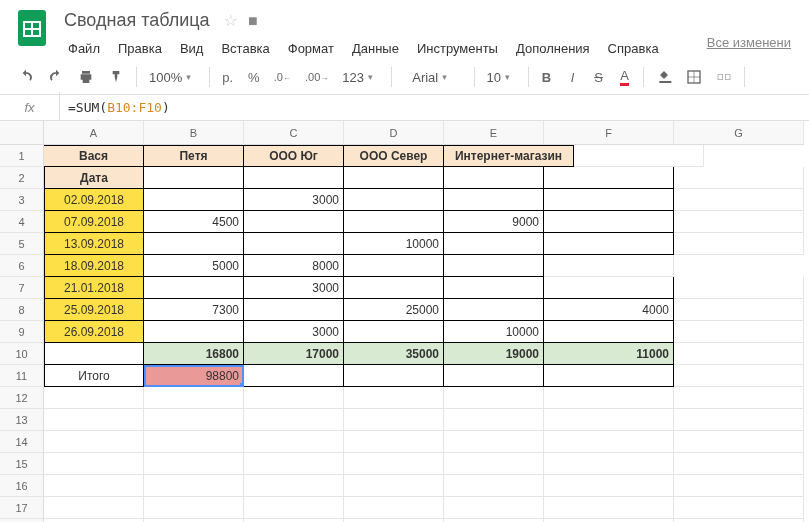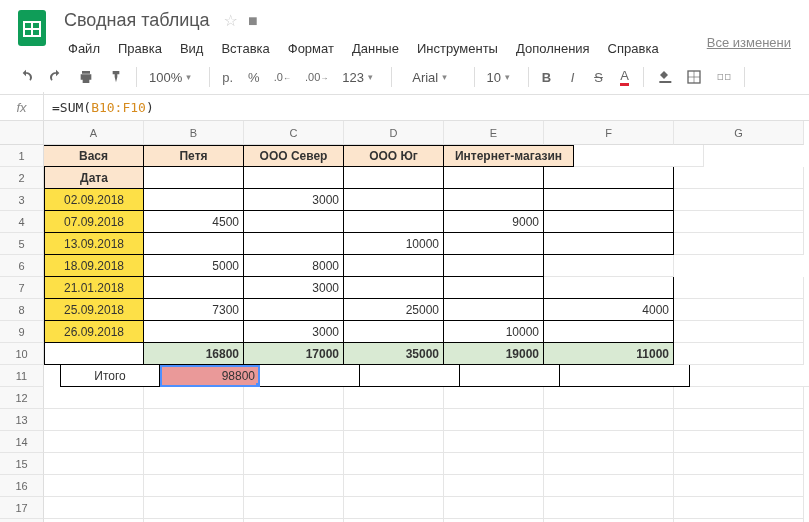--- a/index.html
+++ b/index.html
@@ -14,21 +14,21 @@
 .folder { color: #888; font-size: 16px; cursor: pointer; }
 .menus { display: flex; gap: 2px; margin-top: 4px; }
 .menu-item { padding: 4px 8px; font-size: 13px; color: #333; cursor: pointer; border-radius: 2px; }
 .changes-link { color: #888; font-size: 13px; padding: 6px; text-decoration: underline; align-self: flex-end; margin-bottom: 4px; }
 .toolbar { display: flex; align-items: center; padding: 4px 12px; border-bottom: 1px solid #e0e0e0; gap: 2px; }
 .tb-btn { padding: 4px 6px; color: #666; cursor: pointer; display: flex; align-items: center; justify-content: center; min-width: 24px; height: 26px; border-radius: 2px; font-size: 13px; }
 .tb-sep { width: 1px; height: 20px; background: #ddd; margin: 0 4px; }
 .tb-select { padding: 2px 12px 2px 6px; color: #555; position: relative; cursor: pointer; }
 .tb-select::after { content: '▾'; font-size: 9px; margin-left: 4px; color: #888; }
 .formula-bar { display: flex; align-items: center; border-bottom: 1px solid #e0e0e0; height: 26px; }
-.fx-label { width: 44px; text-align: center; font-style: italic; color: #888; font-size: 13px; border-right: 1px solid #e0e0e0; padding: 8px 0; }
+.fx-label { width: 60px; text-align: center; font-style: italic; color: #888; font-size: 13px; border-right: 1px solid #e0e0e0; padding: 8px 0; }
 .formula-input { flex: 1; padding: 18px 8px; font-size: 13px; font-family: monospace; }
 .formula-input .fn { color: #333; }
 .formula-input .range { color: #d68b1e; }
 .sheet { display: flex; }
 .row-headers { display: flex; flex-direction: column; }
 .corner { width: 44px; height: 24px; background: #f8f8f8; border-right: 1px solid #ddd; border-bottom: 1px solid #ddd; }
 .row-hdr { width: 44px; height: 22px; background: #f8f8f8; border-right: 1px solid #ddd; border-bottom: 1px solid #e5e5e5; display: flex; align-items: center; justify-content: center; font-size: 11px; color: #666; }
 .grid { flex: 1; }
 .col-headers { display: flex; }
 .col-hdr { height: 24px; background: #f8f8f8; border-right: 1px solid #e5e5e5; border-bottom: 1px solid #ddd; display: flex; align-items: center; justify-content: center; font-size: 11px; color: #666; }
@@ -39,21 +39,21 @@
 .b-bottom { border-bottom: 1px solid #000 !important; }
 .b-left { border-left: 1px solid #000 !important; }
 .b-right { border-right: 1px solid #000 !important; }
 .hdr-cell { background: #fce5cd; font-weight: bold; justify-content: center; }
 .date-cell { background: #fde047; justify-content: center; }
 .num-cell { justify-content: flex-end; }
 .sum-cell { background: #d9ead3; font-weight: bold; justify-content: flex-end; }
 .total-cell { background: #ea9999; justify-content: flex-end; }
 .selected { outline: 2px solid #4d90fe; outline-offset: -2px; position: relative; }
 .selected::after { content: ''; position: absolute; right: -3px; bottom: -3px; width: 6px; height: 6px; background: #4d90fe; }
-.itogo { justify-content: center; margin-left: 16px; }
+.itogo { justify-content: center; }
 .icon-svg { width: 16px; height: 16px; }
 </style>
 </head>
 <body>
 
 <div class="header">
   <div class="logo">
     <svg viewBox="0 0 28 36">
         <rect width="28" height="36" rx="3" fill="#0f9d58"></rect>
         <rect x="6" y="12" width="16" height="14" fill="none" stroke="#fff" stroke-width="2"></rect>
@@ -178,22 +178,22 @@
       <div class="col-hdr col-C">C</div>
       <div class="col-hdr col-D">D</div>
       <div class="col-hdr col-E">E</div>
       <div class="col-hdr col-F">F</div>
       <div class="col-hdr col-G">G</div>
     </div>
 
     <div class="grid-row">
       <div class="cell col-B hdr-cell b-top b-right b-bottom">Вася</div>
       <div class="cell col-C hdr-cell b-top b-right b-bottom">Петя</div>
+      <div class="cell col-E hdr-cell b-top b-right b-bottom">ООО Юг</div>
       <div class="cell col-D hdr-cell b-top b-right b-bottom">ООО Север</div>
-      <div class="cell col-E hdr-cell b-top b-right b-bottom">ООО Юг</div>
       <div class="cell col-F hdr-cell b-top b-right b-bottom">Интернет-магазин</div>
       <div class="cell col-G"></div>
     </div>
 
     <div class="grid-row">
       <div class="cell col-A hdr-cell b-left b-right b-bottom">Дата</div>
       <div class="cell col-B b-right b-bottom"></div>
       <div class="cell col-C b-right b-bottom"></div>
       <div class="cell col-D b-right b-bottom"></div>
       <div class="cell col-E b-right b-bottom"></div>

